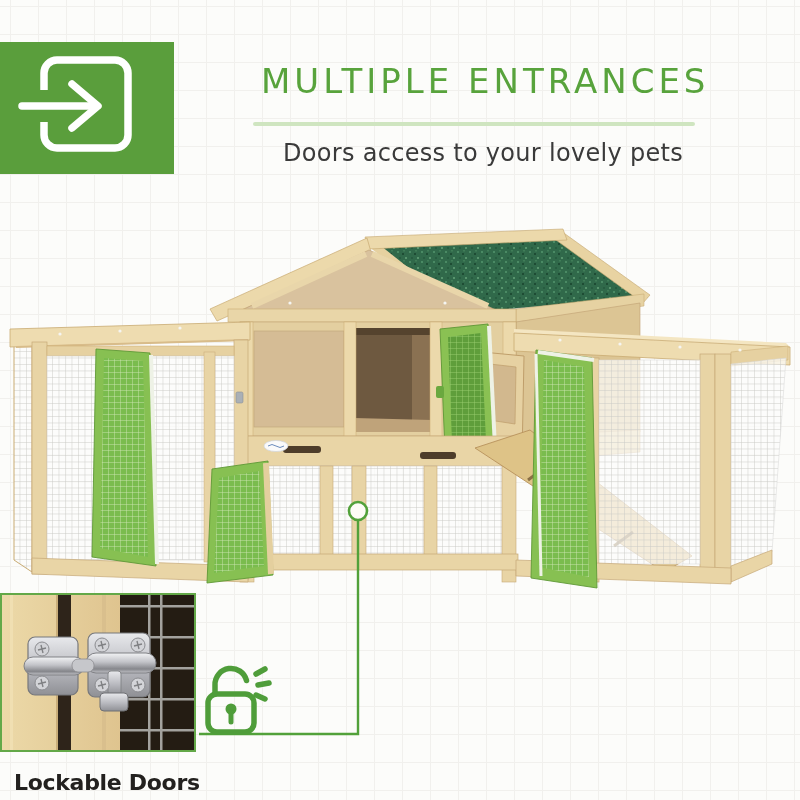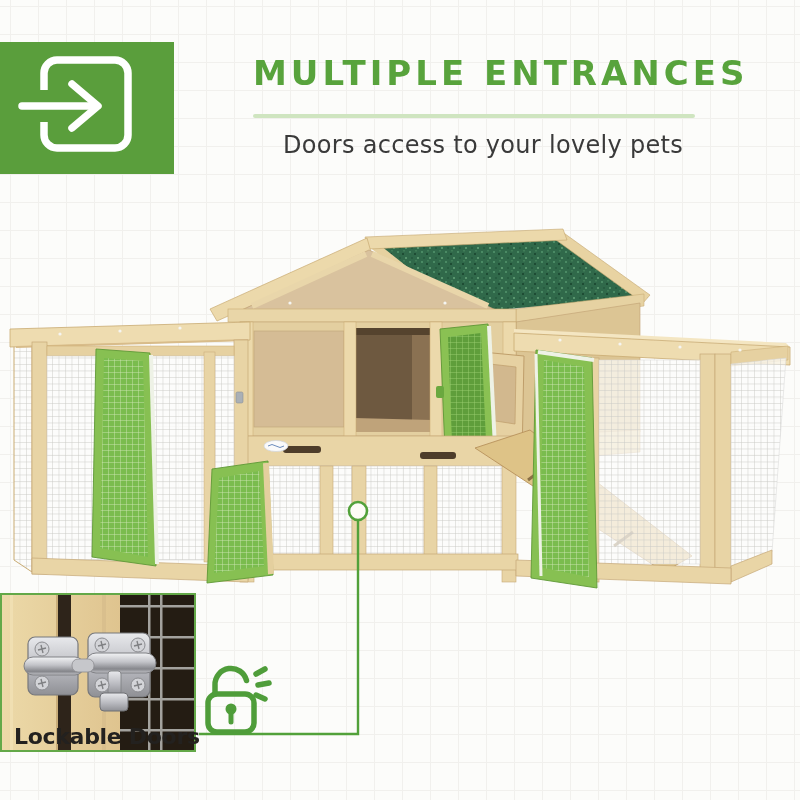--- a/index.html
+++ b/index.html
@@ -7,30 +7,30 @@
     position:relative;width:800px;height:800px;overflow:hidden;
     background-color:#fcfcfa;
     background-image:linear-gradient(#f1f0ed 1px,transparent 1px),
                      linear-gradient(90deg,#f1f0ed 1px,transparent 1px);
     background-size:28px 28px;background-position:10px 6px;
     font-family:"DejaVu Sans","Liberation Sans",sans-serif;
   }
   .badge{position:absolute;left:0;top:42px;width:174px;height:132px;background:#5a9e3c;}
   .badge svg{display:block;width:100%;height:100%;}
   .header-text{position:absolute;left:253px;top:56px;width:540px;}
-  .title{margin:0;font-size:34px;font-weight:bold;letter-spacing:4px;line-height:1;
+  .title{margin:8px;font-size:34px;font-weight:normal;letter-spacing:4px;line-height:1;
          color:#58a33c;white-space:nowrap;}
   .divider{width:442px;height:4px;background:#cfe5c0;border-radius:2px;margin-top:24px;}
   .subtitle{margin:13px 0 0 30px;font-size:24px;letter-spacing:0.3px;color:#3a3a3a;white-space:nowrap;}
   .coop{position:absolute;left:0;top:0;width:800px;height:800px;pointer-events:none;}
   .inset{position:absolute;left:0;top:593px;width:196px;height:159px;box-sizing:border-box;
          border:2px solid #63a848;background:#241c13;}
   .inset svg{display:block;width:100%;height:100%;}
   .lock-icon{position:absolute;left:198px;top:652px;}
-  .caption{position:absolute;left:14px;top:724px;font-size:22px;font-weight:bold;
+  .caption{position:absolute;left:14px;top:770px;font-size:22px;font-weight:bold;
            letter-spacing:-0.3px;color:#23211f;white-space:nowrap;}
 </style>
 </head>
 <body>
 
 <div class="stage">
 
   <div class="badge">
     <svg viewBox="0 0 174 132">
       <rect x="44" y="18" width="84" height="88" rx="13" fill="none" stroke="#ffffff" stroke-width="7.5"></rect>

